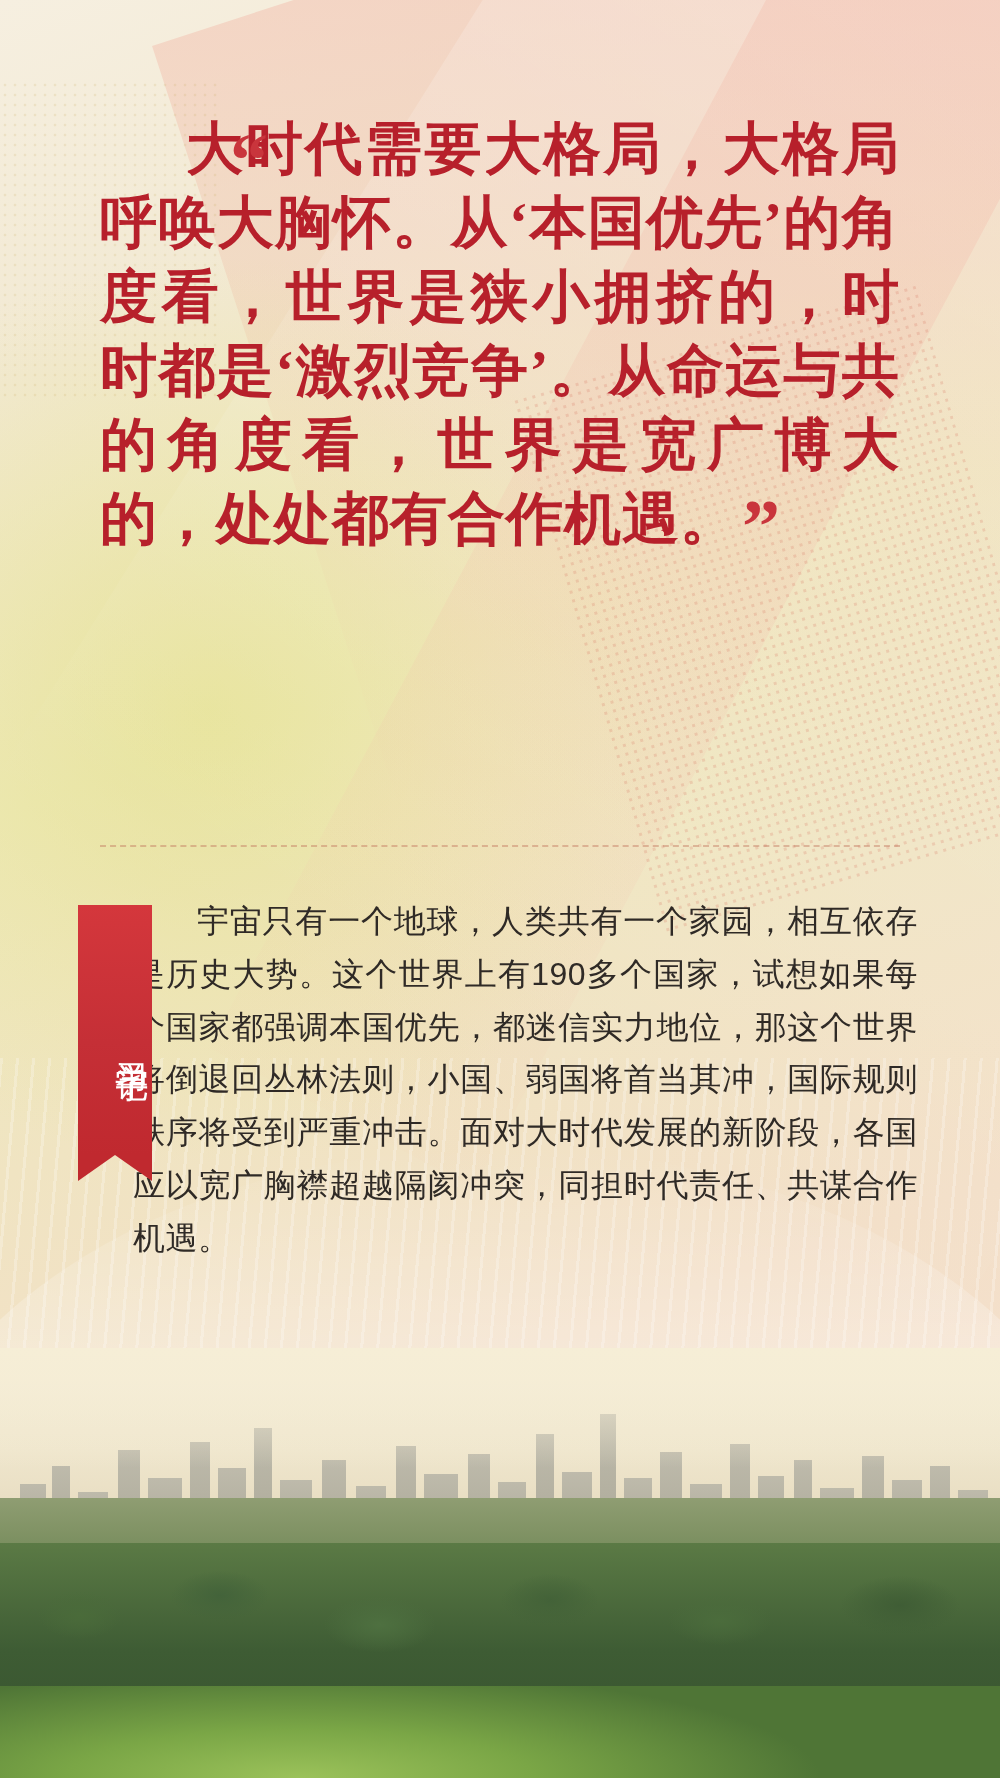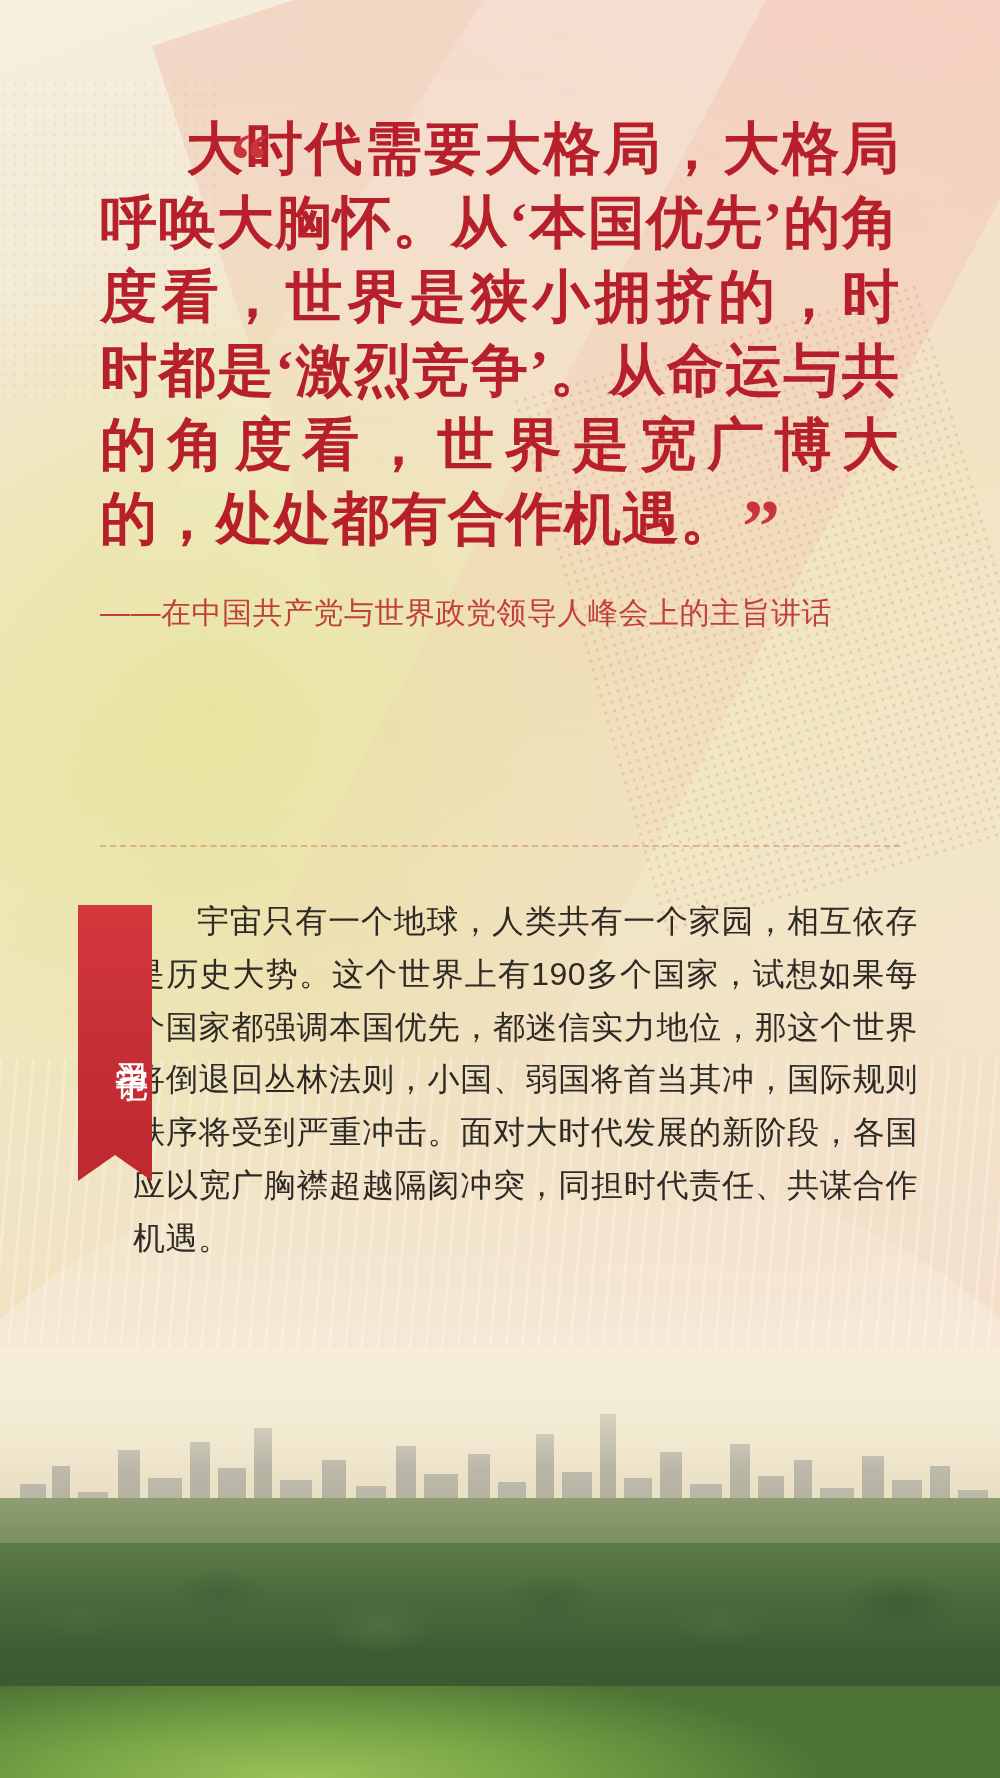--- a/index.html
+++ b/index.html
@@ -310,21 +310,20 @@
   <div class="bg-diag-2"></div>
   <div class="bg-dots"></div>
   <div class="bg-dots-2"></div>
   <div class="bg-rays"></div>
   <div class="bg-arcs"></div>
 
   <div class="quote-block">
     <div class="quote-text">
       <span class="mark-open">“</span><span>大时代需要大格局，大格局呼唤大胸怀。从‘本国优先’的角度看，世界是狭小拥挤的，时时都是‘激烈竞争’。从命运与共的角度看，世界是宽广博大的，处处都有合作机遇。</span><span class="mark-close">”</span>
     </div>
-    <div class="quote-source">——在中国共产党与世界政党领导人峰会上的主旨讲话</div>
   </div>
 
   <div class="divider"></div>
 
   <div class="note-wrap">
     <div class="ribbon">
       <span class="ribbon-label">学习手记</span>
     </div>
     <div class="note-text">宇宙只有一个地球，人类共有一个家园，相互依存是历史大势。这个世界上有190多个国家，试想如果每个国家都强调本国优先，都迷信实力地位，那这个世界将倒退回丛林法则，小国、弱国将首当其冲，国际规则秩序将受到严重冲击。面对大时代发展的新阶段，各国应以宽广胸襟超越隔阂冲突，同担时代责任、共谋合作机遇。</div>
   </div>

